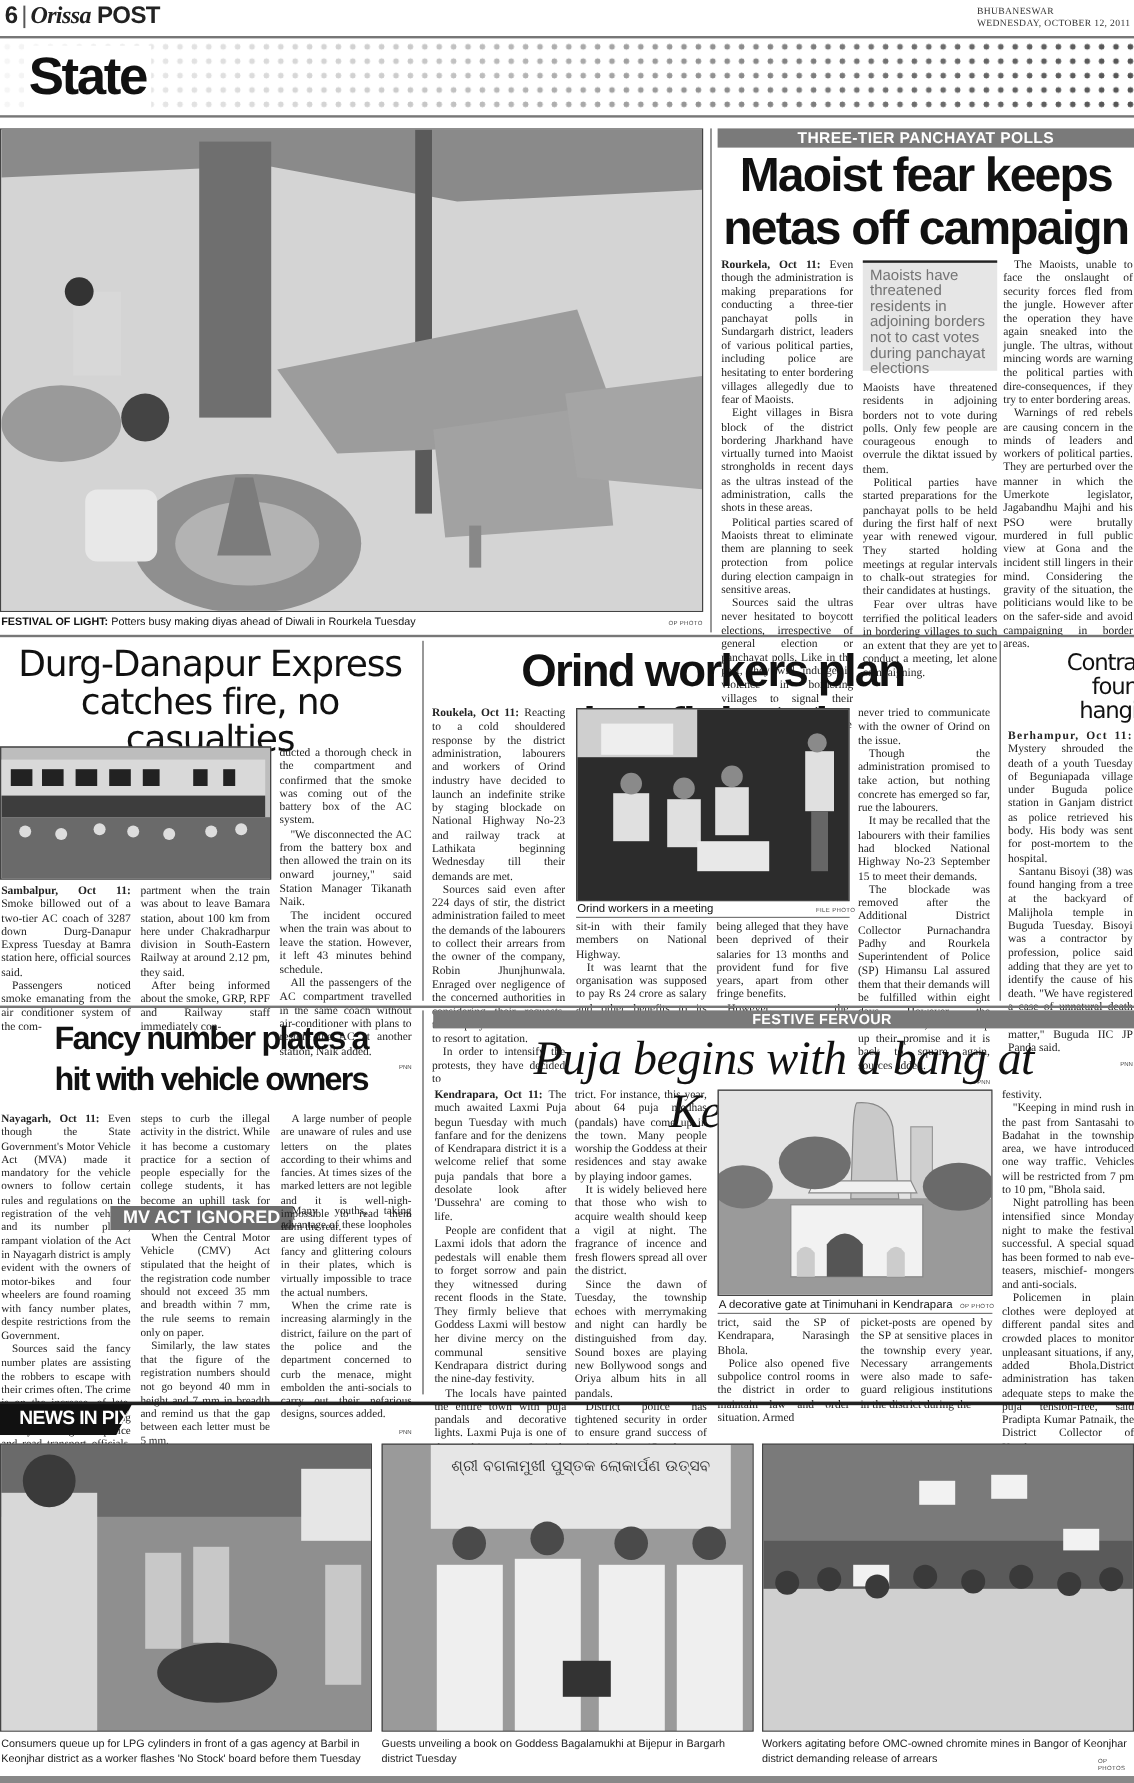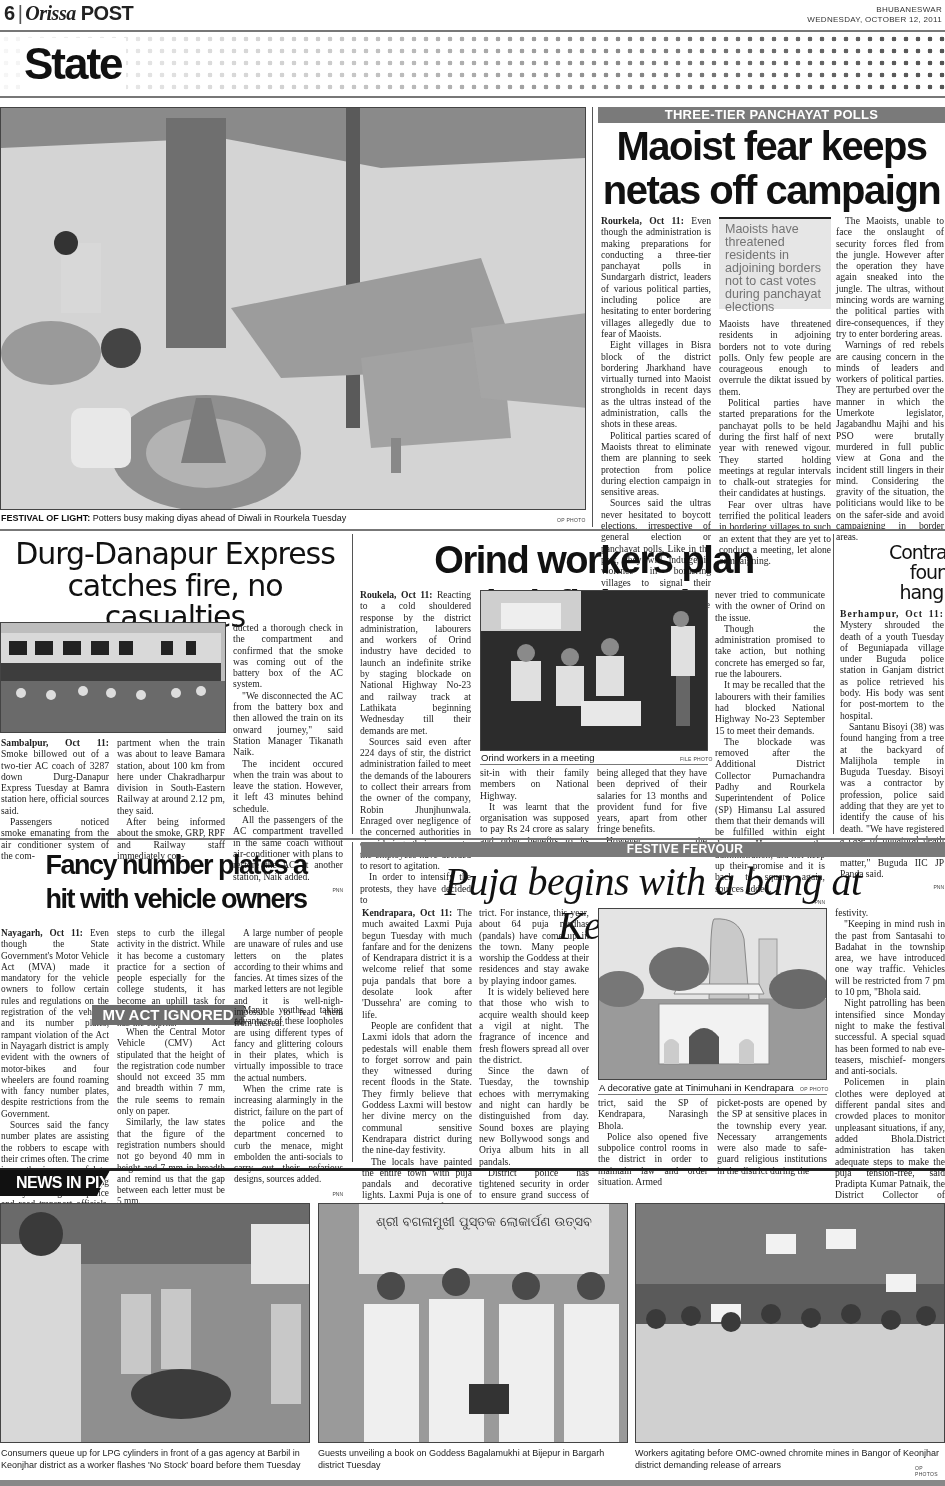--- a/index.html
+++ b/index.html
@@ -5,21 +5,21 @@
   *{box-sizing:border-box;margin:0;padding:0;}
   html,body{width:945px;height:1486px;background:#fff;overflow:hidden;}
   body{position:relative;font-family:"Liberation Serif",serif;color:#1a1a1a;}
   .abs{position:absolute;}
   
   .mast-left{left:4px;top:2px;font-family:"Liberation Sans",sans-serif;font-size:20px;font-weight:bold;color:#222;letter-spacing:-0.5px;white-space:nowrap;}
   .mast-left .pg{font-weight:bold;}
   .mast-left .bar{font-weight:normal;color:#555;margin:0 3px;}
   .mast-left .orissa{font-family:"Liberation Serif",serif;font-style:italic;font-weight:bold;}
   .mast-left .post{font-family:"Liberation Sans",sans-serif;font-stretch:condensed;}
-  .mast-right{right:3px;top:5px;text-align:right;font-family:Liberation Sans, sans-serif;font-size:8px;line-height:10px;color:#333;letter-spacing:0.3px;}
+  .mast-right{right:3px;top:5px;font-family:Liberation Serif, serif;font-size:8px;line-height:10px;color:#333;letter-spacing:0.3px;}
   .rule{background:#777;}
   .state-band{left:0;top:33px;width:945px;height:62px;
     background-image:radial-gradient(circle, #555 0 2.2px, transparent 2.6px);
     background-size:12px 12px;}
   .state-fade{left:0;top:33px;width:945px;height:62px;background:linear-gradient(to right,rgba(255,255,255,0.95) 0%,rgba(255,255,255,0.7) 35%,rgba(255,255,255,0.2) 75%,rgba(255,255,255,0) 100%);}
   .state-title{left:20px;top:38px;font-family:"Liberation Sans",sans-serif;font-weight:bold;font-size:44px;letter-spacing:-2px;color:#111;background:#fff;padding:0 4px;line-height:52px;}
   
   .photo{background:#9a9a9a;border:1px solid #444;overflow:hidden;}
   .ph-potters{background:
     linear-gradient(160deg,#bbb 0%,#d9d9d9 30%,#c8c8c8 55%,#e0e0e0 100%);}

